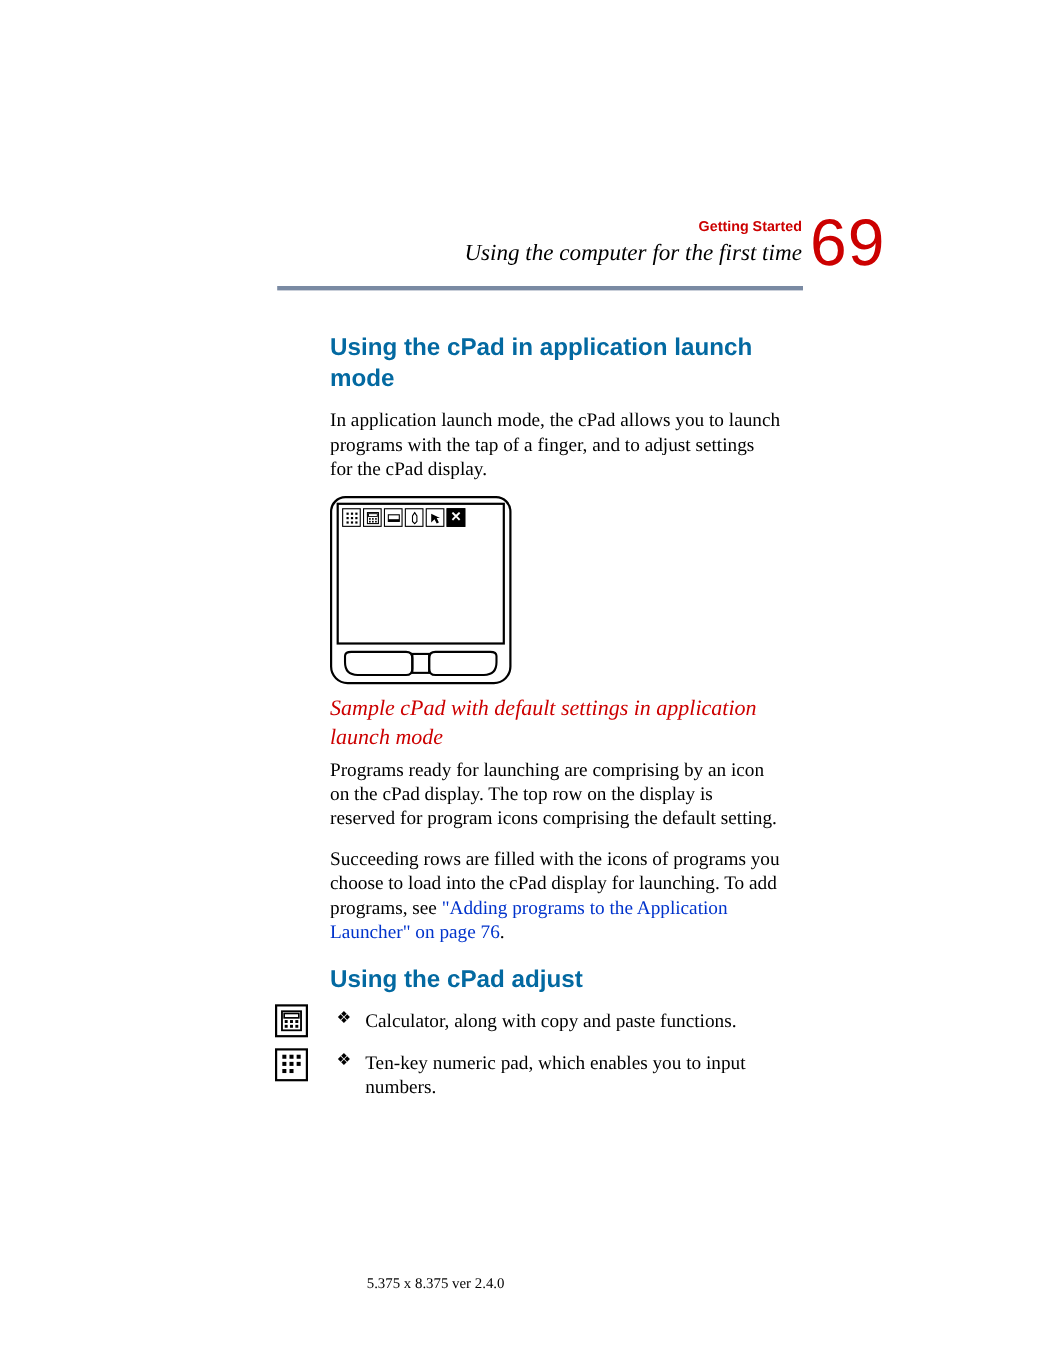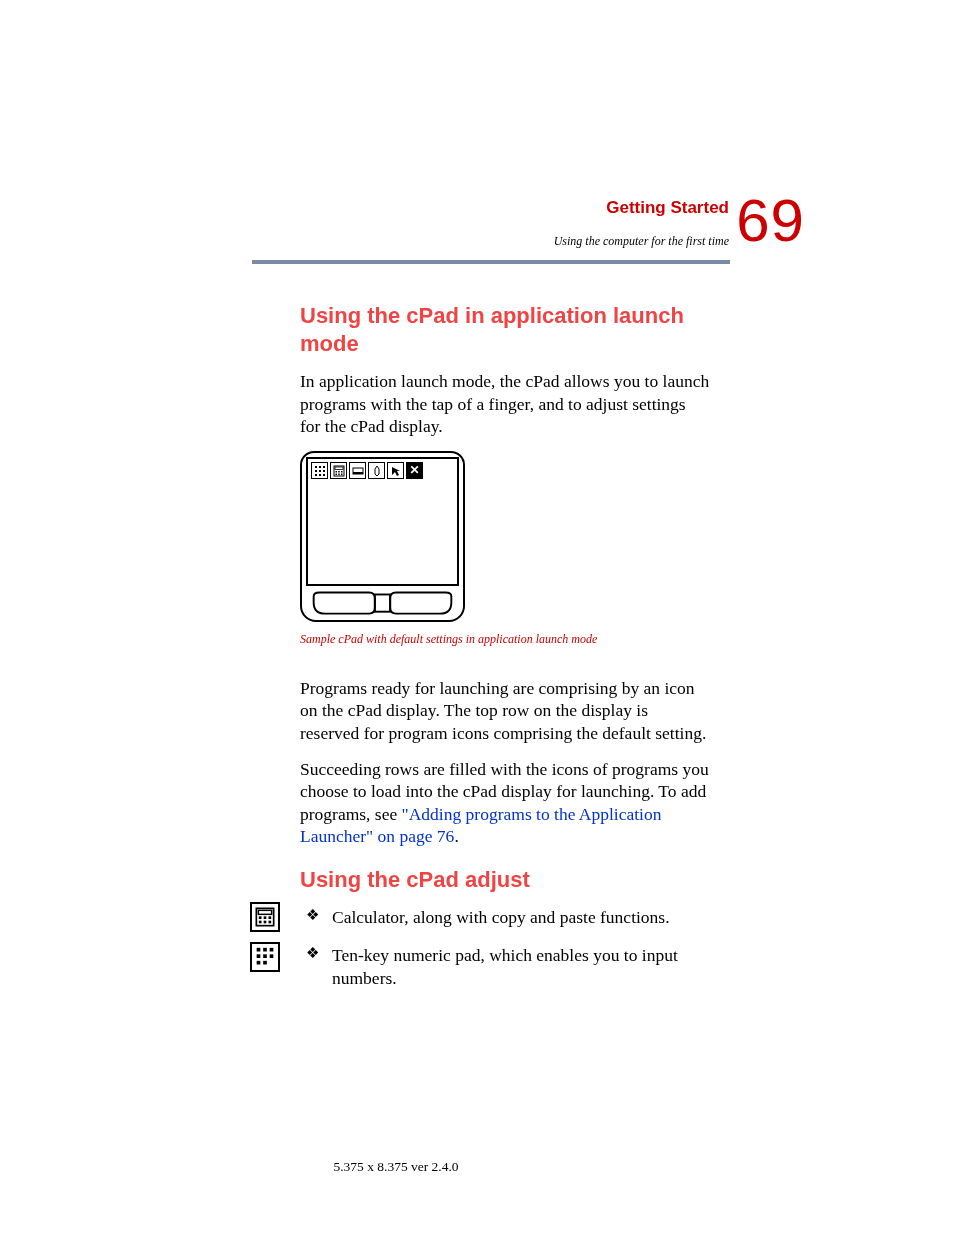--- a/index.html
+++ b/index.html
@@ -18,28 +18,28 @@
   .header-zone {
     position: absolute;
     top: 198px;
     right: 225px;
     width: 500px;
   }
   .header-title {
     color: #cc0000;
     font-family: Arial, Helvetica, sans-serif;
     font-weight: bold;
-    font-size: 17px;
+    font-size: 13px;
     text-align: right;
   }
   .header-sub {
     font-style: italic;
-    font-size: 12px;
+    font-size: 21px;
     text-align: right;
-    margin-top: 16px;
+    margin-top: 4px;
   }
   .page-number {
     position: absolute;
     top: 186px;
     right: 225px;
     transform: translateX(76px);
     font-family: Arial, Helvetica, sans-serif;
     font-size: 60px;
     color: #cc0000;
     font-weight: 300;
@@ -56,21 +56,21 @@
   .content {
     position: absolute;
     top: 284px;
     left: 300px;
     width: 410px;
     font-size: 17.5px;
     line-height: 1.28;
   }
   .content p { margin: 0 0 14px 0; }
   .h-red {
-    color: #ef4444;
+    color: #0369a1;
     font-family: Arial, Helvetica, sans-serif;
     font-weight: bold;
     font-size: 22px;
     margin: 18px 0 12px 0;
   }
   .figure-box {
     width: 165px;
     margin: 4px 0 10px 0;
   }
   .device-outer {
@@ -106,22 +106,22 @@
   svg.mini { width: 12px; height: 12px; }
   .button-bar {
     height: 30px;
     position: relative;
     margin-top: 4px;
   }
   .button-bar svg { width: 100%; height: 100%; }
   .caption {
     color: #cc0000;
     font-style: italic;
-    font-size: 12px;
-    margin: 10px 0 29px 0;
+    font-size: 20px;
+    margin: 10px 0 4px 0;
   }
   .xref { color: #0033cc; }
   .icon-list {
     margin: 0;
     padding: 0;
     list-style: none;
   }
   .icon-list li {
     position: relative;
     padding-left: 32px;

